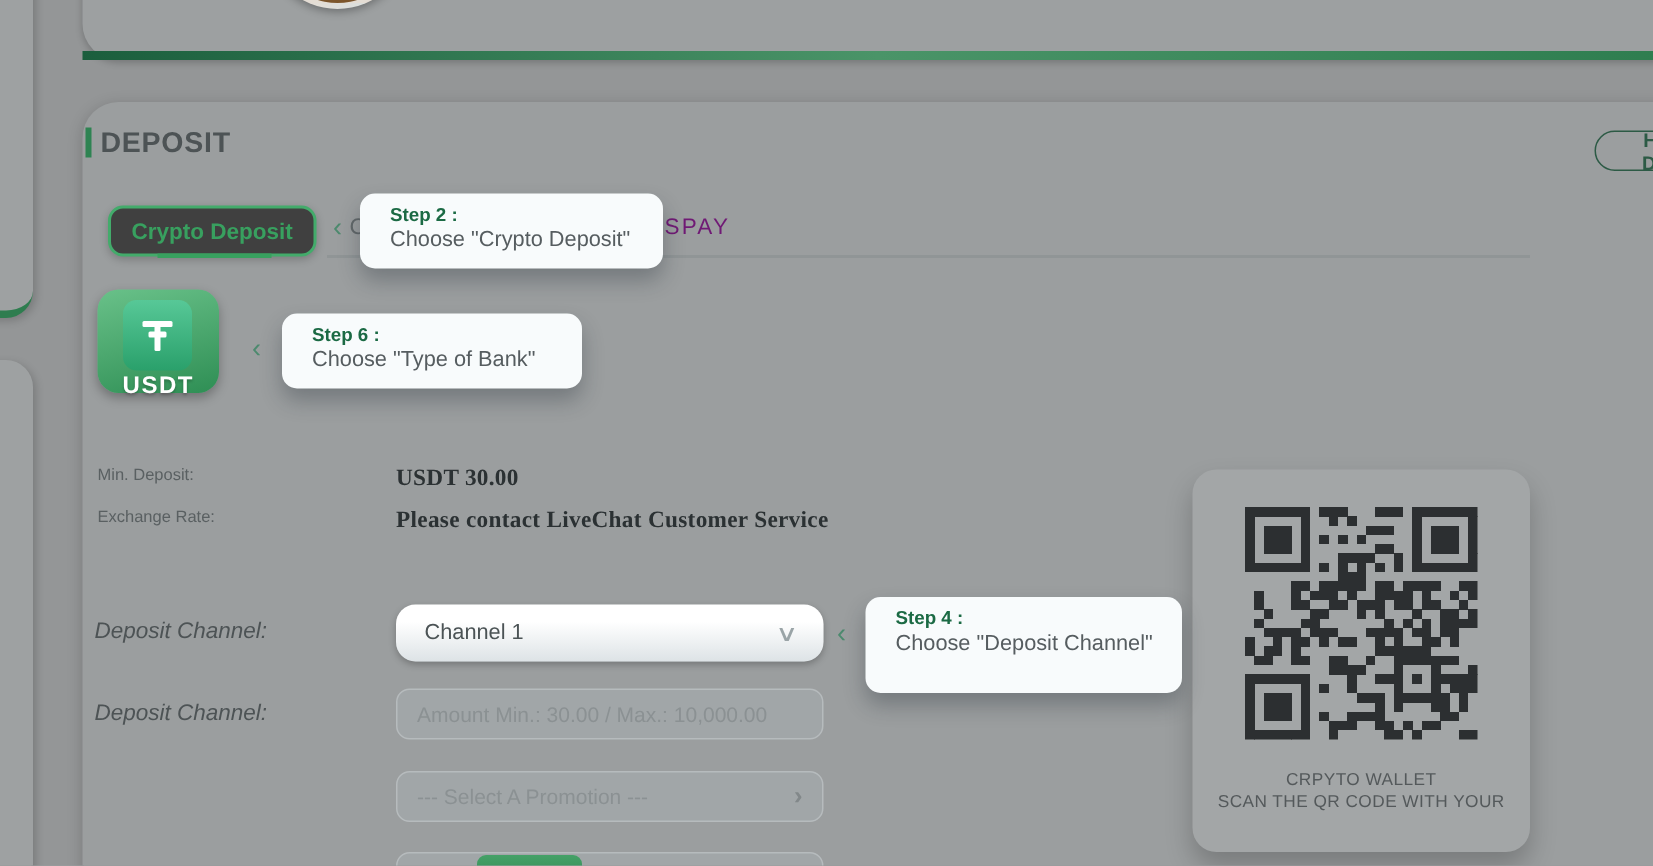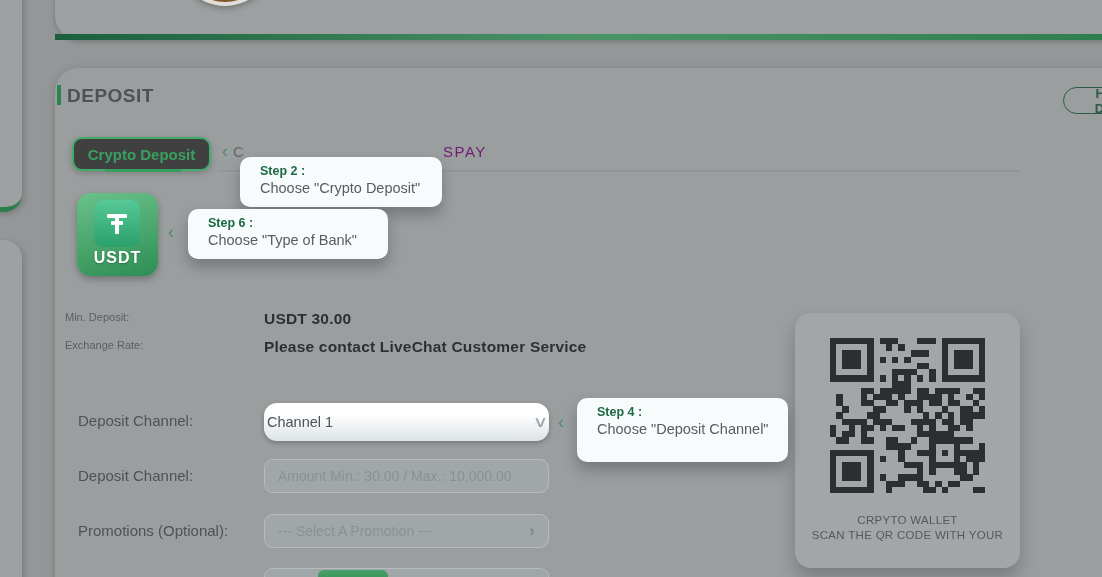--- a/index.html
+++ b/index.html
@@ -49,52 +49,52 @@
   .tab-frag { position:absolute; font-size:15px; color:#701a75; letter-spacing:1.5px; z-index:1; }
   #tab-frag-c { left:178px; top:75px; letter-spacing:0; color:#62686a; }
   #tab-frag-spay { left:388px; top:75px; }
 
   
   .tooltip { position:absolute; background:#f8fbfc; border-radius:10px;
              box-shadow:0 8px 14px rgba(25,35,45,.30); padding:7px 12px 7px 20px; z-index:30; }
   .tooltip .step { font-size:12.5px; font-weight:bold; color:#1b6a44; }
   .tooltip .tip-text { font-size:14.5px; color:#565d60; margin-top:2px; white-space:nowrap; }
   .tip-arrow { position:absolute; font-size:18px; color:#4c8a6e; z-index:30; line-height:1; }
-  #tooltip-step2 { left:185px; top:61px; width:202px; height:50px;margin-top:28px; }
+  #tooltip-step2 { left:185px; top:61px; width:202px; height:50px; }
   #arrow-step2 { left:167px; top:74px; }
   #tooltip-step3 { left:133px; top:141px; width:200px; height:50px; }
   #arrow-step3 { left:113px; top:155px; }
   #tooltip-step4 { left:522px; top:330px; width:211px; height:64px; }
   #arrow-step4 { left:503px; top:345px; }
 
   
-  #usdt-tile { position:absolute; left:22px; top:125px; width:81px; height:83px; border-radius:14px;
+  #usdt-tile { position:absolute; left:10px; top:125px; width:81px; height:69px; border-radius:14px;
                background:linear-gradient(165deg,#69c189,#2e8e54); box-shadow:0 3px 7px rgba(0,0,0,.28); }
   #usdt-inner { position:absolute; left:17px; top:7px; width:46px; height:47px; border-radius:9px;
                background:linear-gradient(180deg,#57c897,#2aa06b); }
   .tether { position:absolute; left:50%; top:50%; transform:translate(-50%,-50%); width:24px; height:24px; }
   .tether .bar-top { position:absolute; left:2px; top:2px; width:20px; height:4px; background:#fff; border-radius:1px; }
   .tether .bar-mid { position:absolute; left:6px; top:9px; width:12px; height:4px; background:#fff; border-radius:1px; }
   .tether .stem { position:absolute; left:10px; top:2px; width:4px; height:20px; background:#fff; border-radius:1px; }
   #usdt-label { position:absolute; left:0; top:56px; width:100%; text-align:center; color:#fff;
                font-size:16px; font-weight:bold; letter-spacing:1px; text-shadow:0 1px 2px rgba(0,0,0,.25); }
 
   
   .info-label { position:absolute; left:10px; font-size:11px; color:#5a6062; }
-  .info-value { position:absolute; left:209px; font-size:15.5px; font-weight:600; color:#2b3133; letter-spacing:.2px; }
+  .info-value { position:absolute; left:209px; font-size:15.5px; font-weight:600; color:#2b3133; letter-spacing:.2px;font-family:Liberation Serif, serif; }
   #min-deposit-label { top:243px; } #min-deposit-value { top:242px; }
   #exchange-rate-label { top:271px; } #exchange-rate-value { top:270px; }
 
   
-  .form-label { position:absolute; left:23px; font-size:15px; color:#4d5355; }
+  .form-label { position:absolute; left:8px; font-size:15px; color:#4d5355;font-style:italic; }
   #channel-label { top:344px; } #amount-label { top:399px; } #promo-label { top:454px; }
 
   #channel-select { position:absolute; left:209px; top:335px; width:285px; height:38px; border-radius:13px;
                     background:linear-gradient(180deg,#ffffff 30%,#dde3e6); box-shadow:0 2px 5px rgba(0,0,0,.25);
-                    display:flex; align-items:center; padding:0 3px; font-size:14.5px; color:#4b5355; z-index:5; }
+                    display:flex; align-items:center; padding:0 19px; font-size:14.5px; color:#4b5355; z-index:5; }
   #channel-chevron { margin-left:auto; color:#9aa4a7; font-size:15px; transform:scaleX(1.4); }
 
   .dim-field { position:absolute; left:209px; width:285px; height:34px; border-radius:9px;
                background:#a1a6a8; border:1px solid #b6bbbd; display:flex; align-items:center;
                padding:0 13px; font-size:14px; color:#8b9193; }
   #amount-input { top:391px; }
   #amount-input input { width:100%; border:none; outline:none; background:transparent; font-size:14px;
                color:#8b9193; font-family:"Liberation Sans", sans-serif; }
   #amount-input input::placeholder { color:#8b9193; opacity:1; }
   #promo-select { top:446px; }
@@ -172,21 +172,20 @@
     <div id="tooltip-step4" class="tooltip">
       <div class="step">Step 4 :</div>
       <div class="tip-text">Choose "Deposit Channel"</div>
     </div>
 
     <div id="amount-label" class="form-label">Deposit Channel:</div>
     <div id="amount-input" class="dim-field">
       <input type="text" placeholder="Amount Min.: 30.00 / Max.: 10,000.00" style="">
     </div>
 
-    <div id="promo-label" class="form-label">Promotions (Optional):</div>
     <div id="promo-select" class="dim-field">
       <span>--- Select A Promotion ---</span>
       <span id="promo-chevron">›</span>
     </div>
 
     <div id="bottom-field" class="dim-field"></div>
     <button id="bottom-button"></button>
 
     <div id="qr-card">
       <svg id="qr-code" viewBox="0 0 25 25" shape-rendering="crispEdges">

